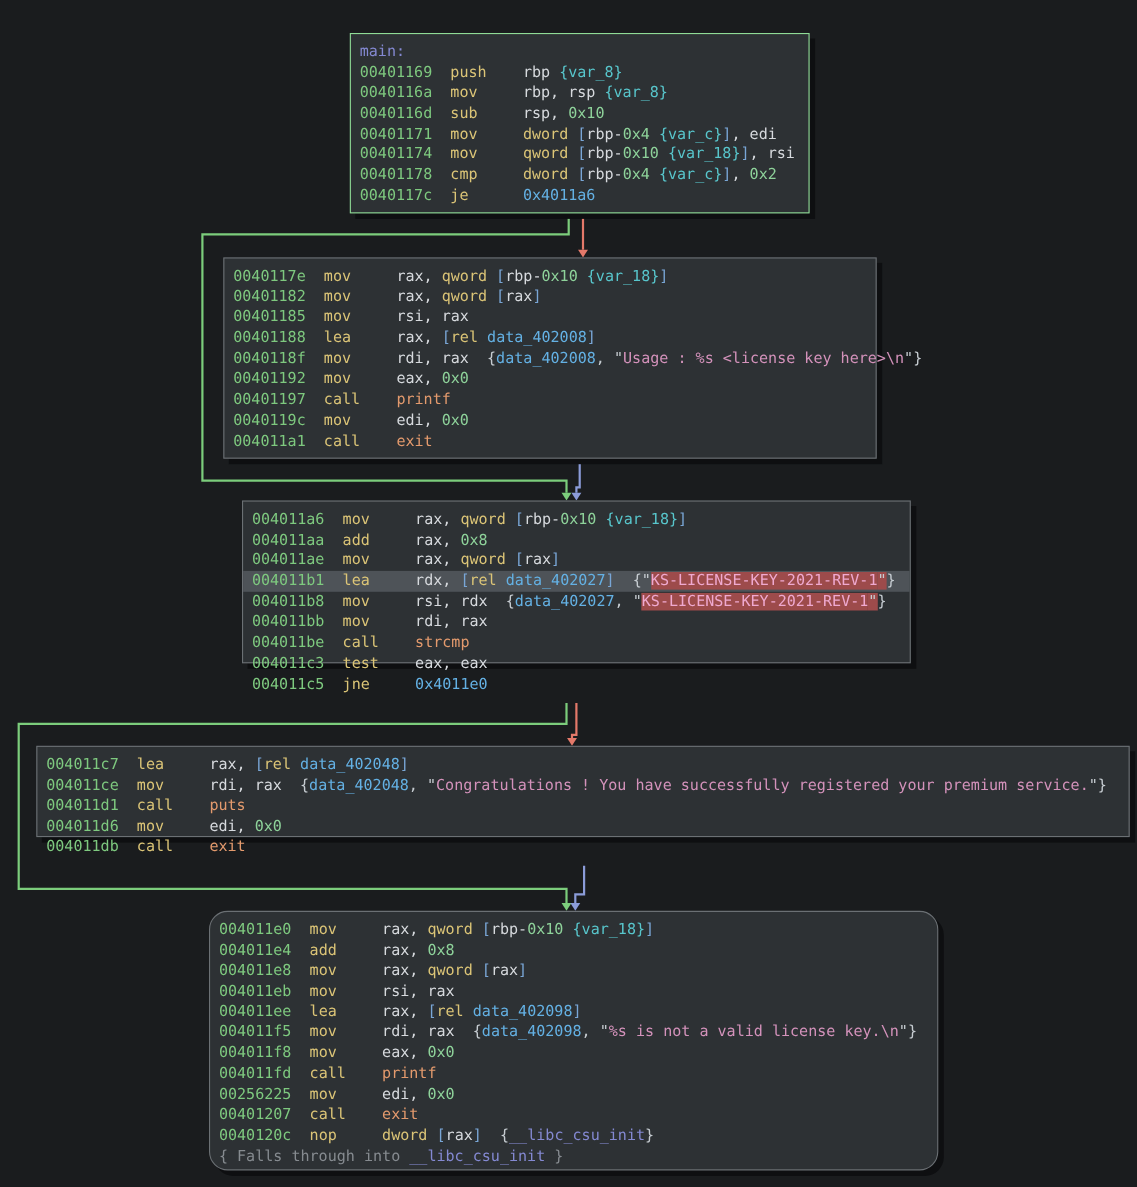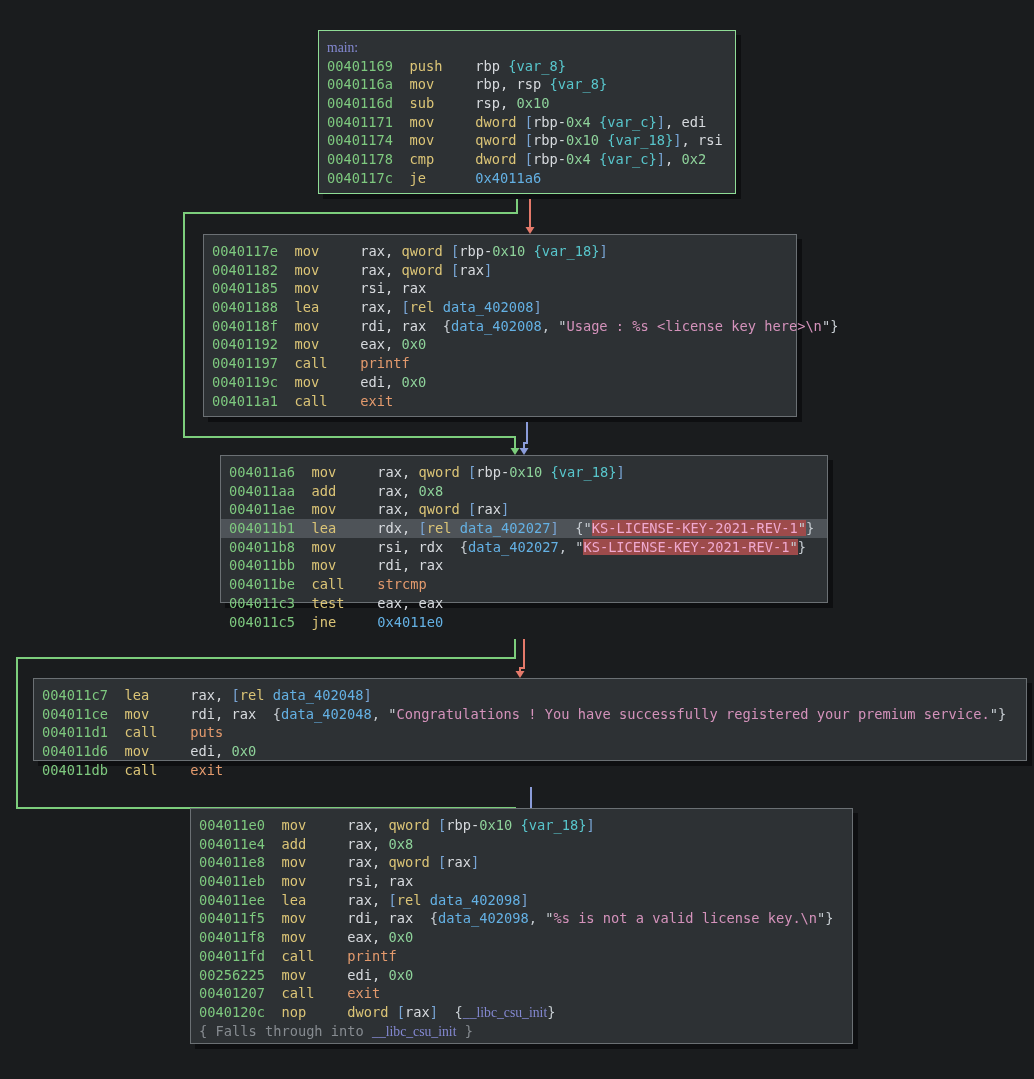--- a/index.html
+++ b/index.html
@@ -32,29 +32,29 @@
   .tk-a{color:var(--c-a,#7ec97f);}
   .tk-m{color:var(--c-m,#dcc577);}
   .tk-r{color:var(--c-r,#d7dade);}
   .tk-n{color:var(--c-n,#8ed29a);}
   .tk-v{color:var(--c-v,#58c6cc);}
   .tk-d{color:var(--c-d,#64b1e4);}
   .tk-b{color:var(--c-b,#79a6d6);}
   .tk-s{color:var(--c-s,#e39a6d);}
   .tk-t{color:var(--c-t,#d492bb);margin-top:28px;}
   .tk-q{color:var(--c-q,#c6ccd1);}
-  .tk-l{color:var(--c-l,#8489d2);font-family:Liberation Serif, serif;}
+  .tk-l{color:var(--c-l,#8489d2);}
   .tk-c{color:var(--c-c,#868b90);}
   .tk-h{color:var(--c-h,#efa9d0);background:var(--hlbg,#9d4b4b);}
   .tk-hq{color:var(--c-q,#c6ccd1);background:var(--hlbg,#9d4b4b);}
   .b1{left:318px;top:30px;width:418px;height:164px;}
   .b2{left:203px;top:234px;width:594px;height:183px;}
   .b3{left:220px;top:455px;width:608px;height:148px;}
   .b4{left:33px;top:678px;width:994px;height:83px;}
-  .b5{left:190px;top:808px;width:663px;height:236px;}
+  .b5{left:190px;top:828px;width:663px;height:236px;border-radius:17px;}
 </style>
 </head>
 <body>
 
 <div class="canvas" style="--bg: #1a1c1e; --blockbg: #2d3134; --blockborder: #6b7074; --curborder: #8fdc96; --shadow: #0e0f11; --selbg: #4e5358; --hlbg: #9d4b4b; --c-a: #7ec97f; --c-m: #dcc577; --c-r: #d7dade; --c-n: #8ed29a; --c-v: #58c6cc; --c-d: #64b1e4; --c-b: #79a6d6; --c-s: #e39a6d; --c-t: #d492bb; --c-q: #c6ccd1; --c-l: #8489d2; --c-c: #868b90; --c-h: #efa9d0;">
 
   <svg class="edges" width="1034" height="1079" viewBox="0 0 1034 1079">
 
     <path class="edge" d="M530 194 L530 227" stroke="#e4796a"></path>
     <polygon points="525.5,227 534.5,227 530,234" fill="#e4796a"></polygon>

